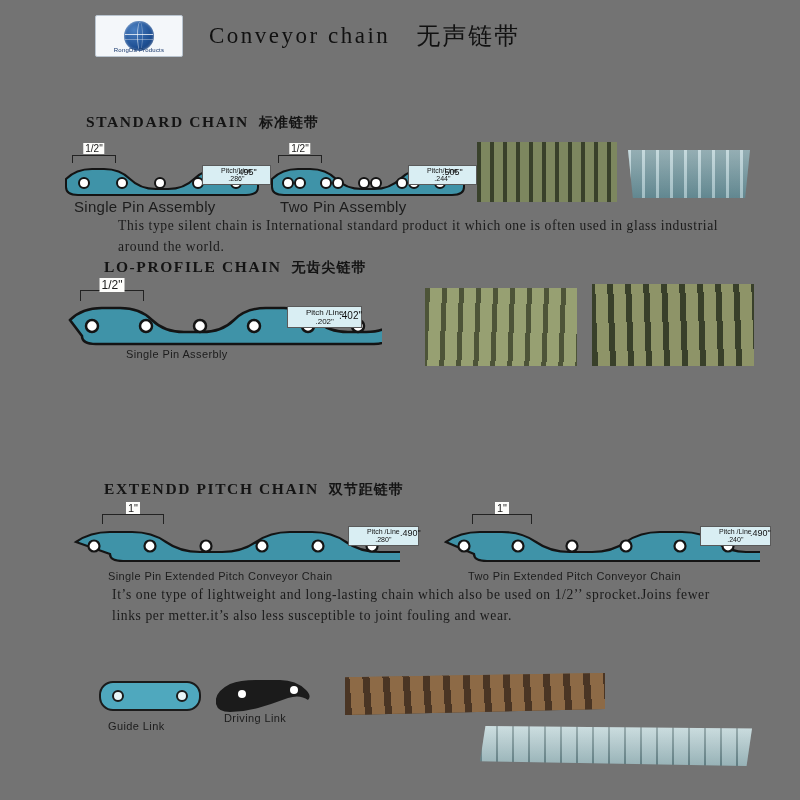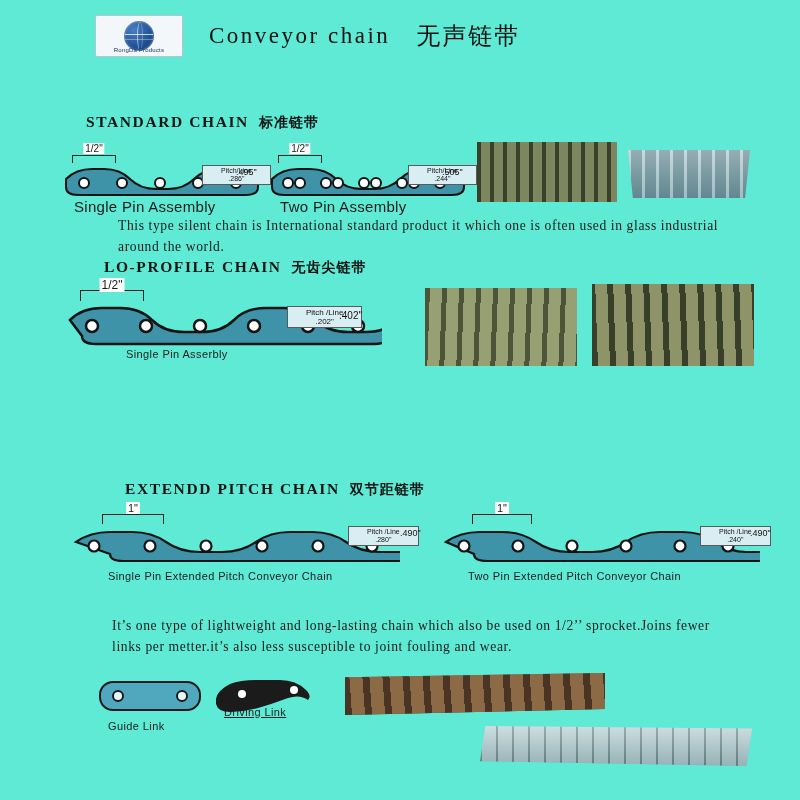--- a/index.html
+++ b/index.html
@@ -12,21 +12,21 @@
     background: #ffffff;
     font-family: "Liberation Serif", serif;
     color: #1b1b1b;
     overflow: hidden;
     position: relative;
   }
   .page {
     position: relative;
     width: 800px;
     height: 800px;
-    background: #5eead4;
+    background: #737373;
   }
 
   
   .header {
     position: absolute;
     top: 10px;
     left: 95px;
     width: 620px;
     height: 52px;
     display: flex;
@@ -311,21 +311,21 @@
       <span>.202"</span>
     </div>
     <div class="dim" style="left:277px; top:24px;">.402"</div>
     <div class="caption big" style="left:64px; top:62px;text-align:center;">Single Pin Asserbly</div>
   </div>
 
   <div class="photo photo-lo1" style="left:425px; top:288px; width:152px; height:78px;"></div>
   <div class="photo photo-lo2" style="left:592px; top:284px; width:162px; height:82px;"></div>
 
 
-  <div class="sec-head" style="left:104px; top:480px;margin-left:21px;">
+  <div class="sec-head" style="left:104px; top:480px;">
     <span>EXTENDD PITCH CHAIN</span><span class="cn">双节距链带</span>
   </div>
 
   <div class="draw" style="left:70px; top:508px; width:330px; height:72px;">
     <div class="brace" style="left:32px; top:6px; width:60px; height:9px;">
       <span style="font-size:11px;">1"</span>
     </div>
     <svg width="330" height="40" style="position:absolute; left:0; top:20px;">
       <path d="M6,14 q14,-10 34,-10 h22 q20,0 34,10 q14,10 34,10 h22 q20,0 34,-10 q14,-10 34,-10 h22 q20,0 34,10 q14,10 34,10 h22 q16,0 24,-5 v7 q0,7 -13,7 h-290 q-13,0 -13,-7 z" fill="#3f93a8" stroke="#141414" stroke-width="2.2"></path>
       <g fill="#ffffff" stroke="#141414" stroke-width="2.2">
@@ -361,40 +361,40 @@
       </g>
     </svg>
     <div class="pitchbox" style="left:260px; top:18px; font-size:7px; line-height:8px;">
       <span>Pitch /Line</span><br>
       <span>.240"</span>
     </div>
     <div class="dim" style="left:310px; top:20px; font-size:9px;">.490"</div>
     <div class="caption big" style="left:28px; top:62px;">Two Pin Extended Pitch Conveyor Chain</div>
   </div>
 
-  <div class="para" style="left:112px; top:615px; width:620px;">It’s one type of lightweight and long-lasting chain which also be used on 1/2’’ sprocket.Joins fewer links per metter.it’s also less susceptible to joint fouling and wear.</div>
+  <div class="para" style="left:112px; top:584px; width:620px;">It’s one type of lightweight and long-lasting chain which also be used on 1/2’’ sprocket.Joins fewer links per metter.it’s also less susceptible to joint fouling and wear.</div>
 
   <div class="draw" style="left:98px; top:680px; width:110px; height:52px;text-align:center;">
     <svg width="104" height="34">
       <rect x="2" y="2" width="100" height="28" rx="13" ry="13" fill="#4fa8be" stroke="#1b1b1b" stroke-width="2"></rect>
       <g fill="#e9f6f8" stroke="#1b1b1b" stroke-width="2">
         <circle cx="20" cy="16" r="5"></circle>
         <circle cx="84" cy="16" r="5"></circle>
       </g>
     </svg>
     <div class="caption big" style="left:10px; top:40px;">Guide Link</div>
   </div>
 
   <div class="draw" style="left:216px; top:678px; width:110px; height:52px;">
     <svg width="104" height="36">
       <path d="M14,6 q10,-4 26,-4 h24 q16,0 26,10 q6,6 2,10 q-8,-6 -20,-2 q-16,6 -30,10 q-14,4 -28,4 q-12,0 -14,-8 q-2,-12 14,-20 z" fill="#1b1b1b"></path>
       <g fill="#ffffff">
         <circle cx="26" cy="16" r="4"></circle>
         <circle cx="78" cy="12" r="4"></circle>
       </g>
     </svg>
-    <div class="caption big" style="left:8px; top:28px;text-decoration:underline;">Driving Link</div>
+    <div class="caption big" style="left:8px; top:34px;">Driving Link</div>
   </div>
 
   <div class="photo photo-brown" style="left:345px; top:673px; width:260px; height:42px; clip-path: polygon(0 10%,100% 0,100% 86%,0 100%);"></div>
   <div class="photo photo-blue" style="left:480px; top:726px; width:272px; height:40px; clip-path: polygon(2% 0,100% 6%,98% 100%,0 88%);"></div>
 
 </div>
 
 </body></html>

